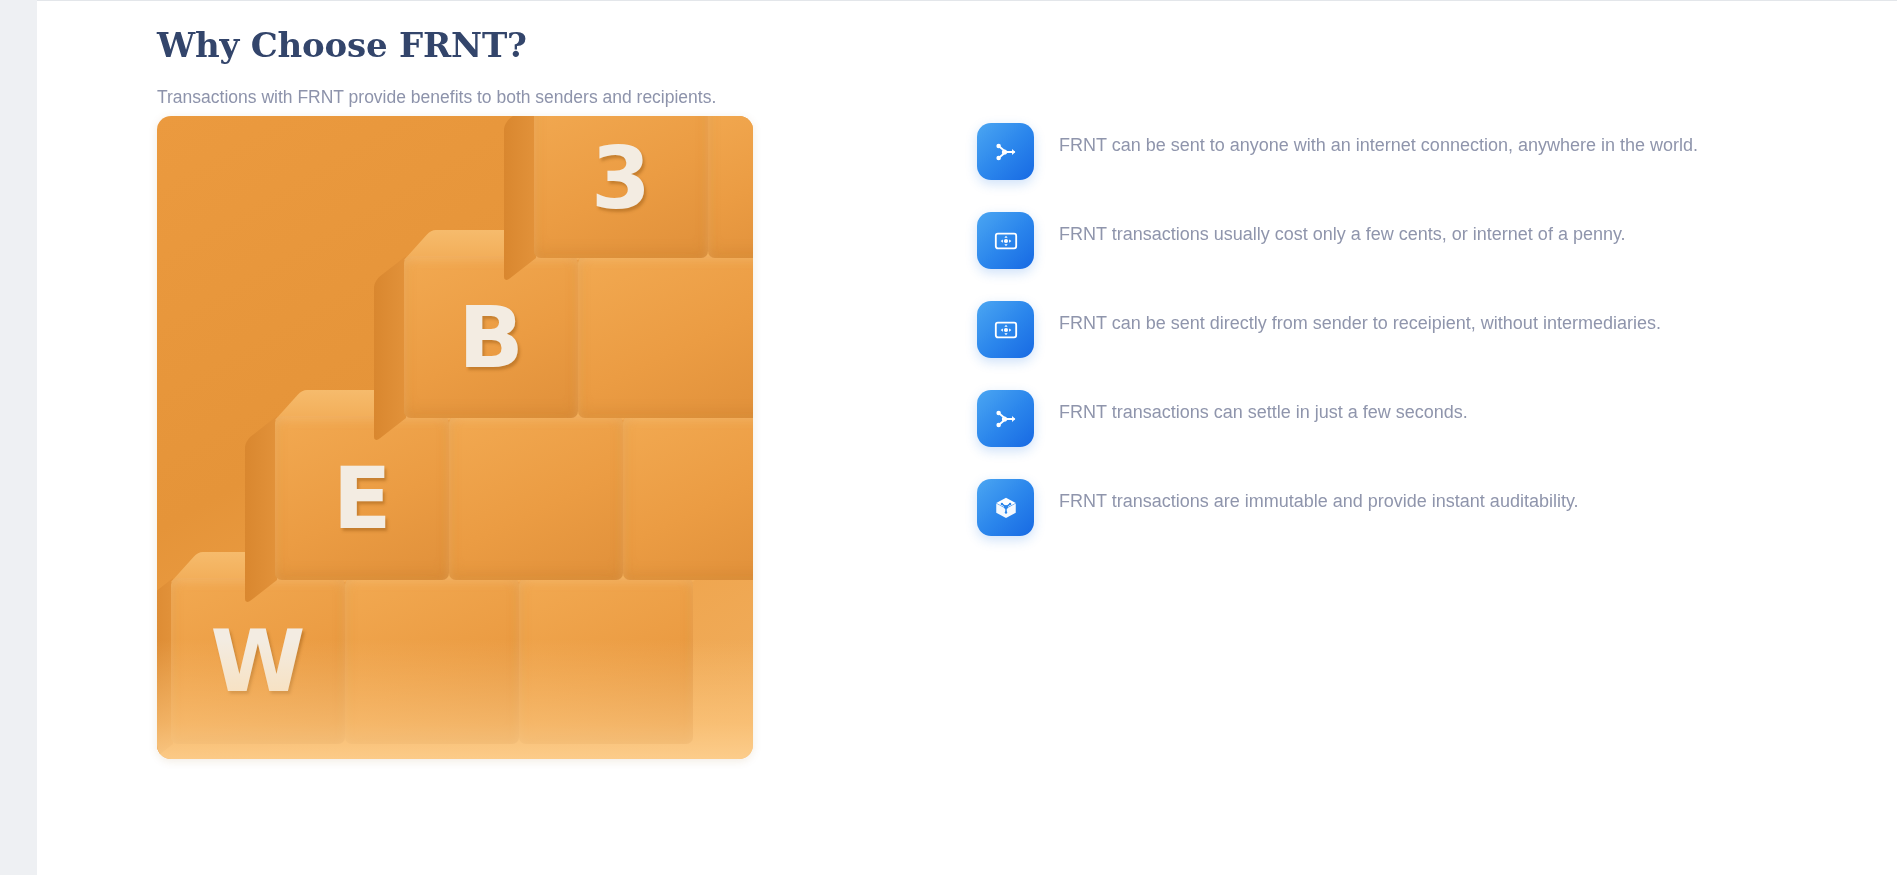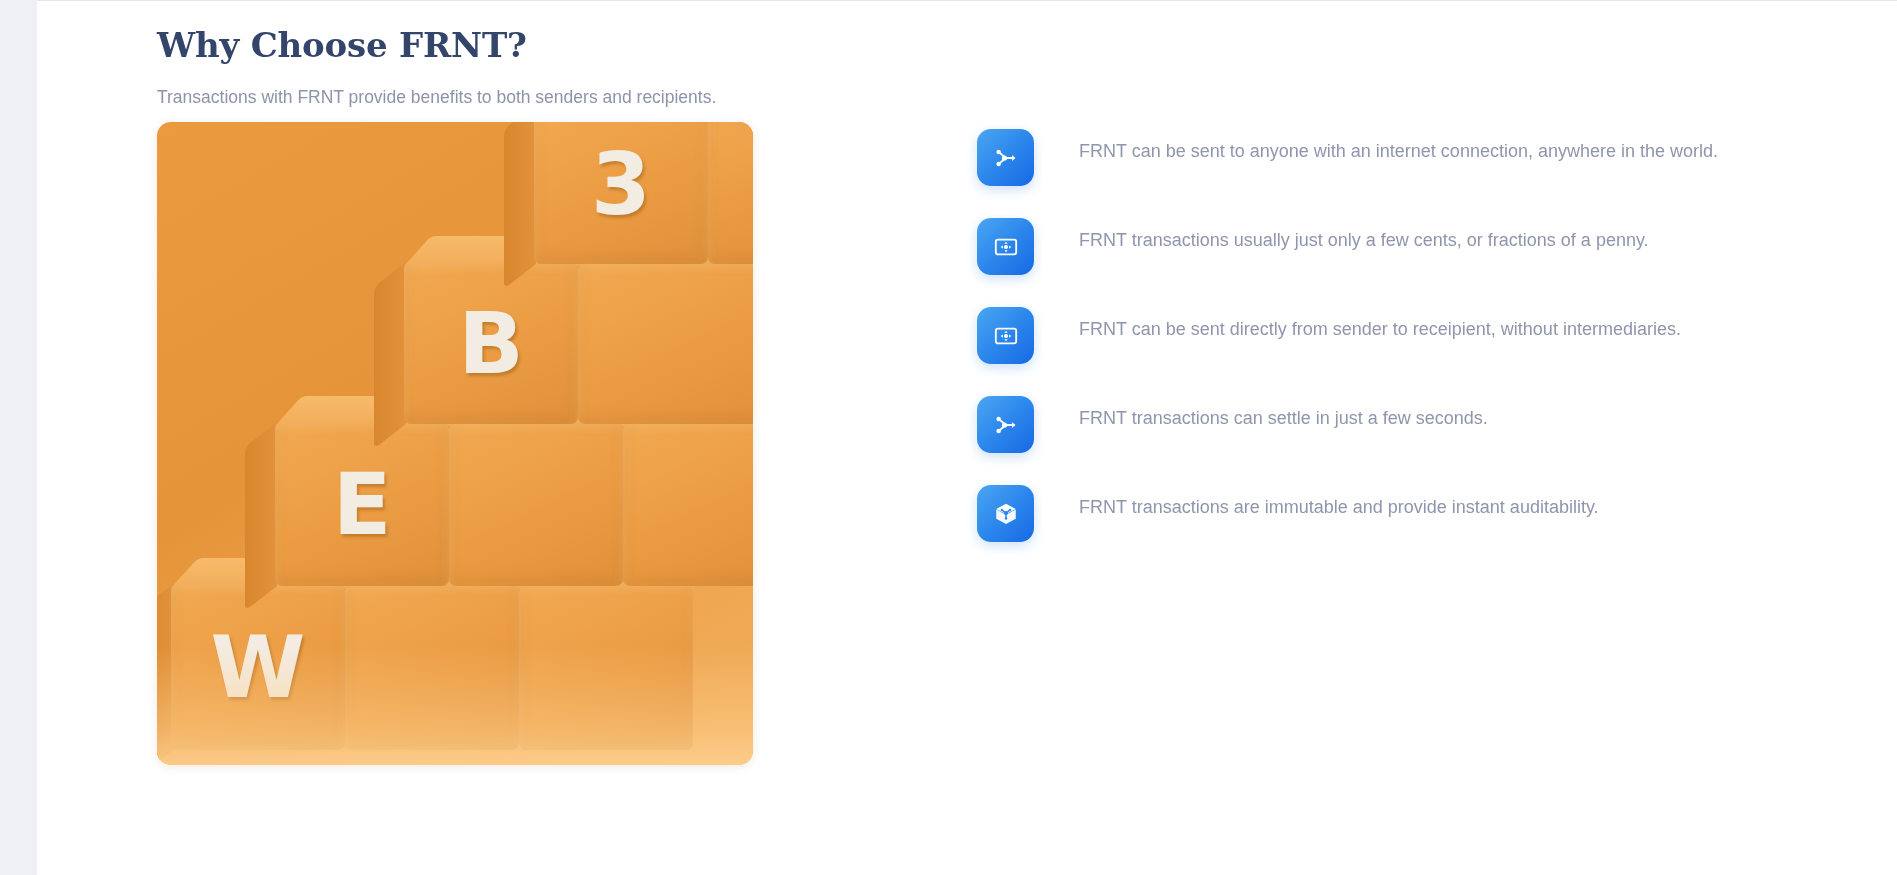--- a/index.html
+++ b/index.html
@@ -49,21 +49,21 @@
     letter-spacing: -0.2px;
     line-height: 1.2;
     margin-bottom: 18px;
   }
 
   .section-subtitle {
     font-size: 17.5px;
     color: #8d93ab;
     font-weight: 400;
     line-height: 1.5;
-    margin-bottom: 12px;
+    margin-bottom: 6px;
   }
 
   
   .columns {
     display: flex;
     align-items: flex-start;
     gap: 0;
   }
 
   .col-visual {
@@ -150,21 +150,20 @@
     text-shadow: 2px 3px 3px rgba(150, 88, 20, 0.45);
     line-height: 1;
     user-select: none;
   }
 
   
   .benefit-row {
     display: flex;
     align-items: flex-start;
     margin-bottom: 30px;
-    gap: 20px;
   }
   .benefit-row:last-child { margin-bottom: 0; text-align: right; }
 
   .benefit-icon {
     flex: 0 0 auto;
     width: 57px;
     height: 57px;
     border-radius: 14px;
     background: linear-gradient(135deg, #4ba6f2 0%, #2b86ec 52%, #1769e3 100%);
     display: flex;
@@ -283,21 +282,21 @@
           <div class="benefit-icon">
             <svg width="26" height="26" viewBox="0 0 24 24" fill="none">
               <rect x="2.6" y="5.2" width="18.8" height="13.6" rx="1.9" stroke="#ffffff" stroke-width="1.7"></rect>
               <circle cx="12" cy="12" r="1.9" fill="#ffffff"></circle>
               <path d="M12 7.1 L13.5 9.1 H10.5 Z" fill="#ffffff"></path>
               <path d="M12 16.9 L10.5 14.9 H13.5 Z" fill="#ffffff"></path>
               <path d="M7.1 12 L9.1 10.5 V13.5 Z" fill="#ffffff"></path>
               <path d="M16.9 12 L14.9 13.5 V10.5 Z" fill="#ffffff"></path>
             </svg>
           </div>
-          <div class="benefit-text">FRNT transactions usually just only a few cents, or fractions of a penny.</div>
+          <div class="benefit-text">FRNT transactions usually cost only a few cents, or internet of a penny.</div>
         </div>
 
 
         <div class="benefit-row">
           <div class="benefit-icon">
             <svg width="26" height="26" viewBox="0 0 24 24" fill="none">
               <rect x="2.6" y="5.2" width="18.8" height="13.6" rx="1.9" stroke="#ffffff" stroke-width="1.7"></rect>
               <circle cx="12" cy="12" r="1.9" fill="#ffffff"></circle>
               <path d="M12 7.1 L13.5 9.1 H10.5 Z" fill="#ffffff"></path>
               <path d="M12 16.9 L10.5 14.9 H13.5 Z" fill="#ffffff"></path>

